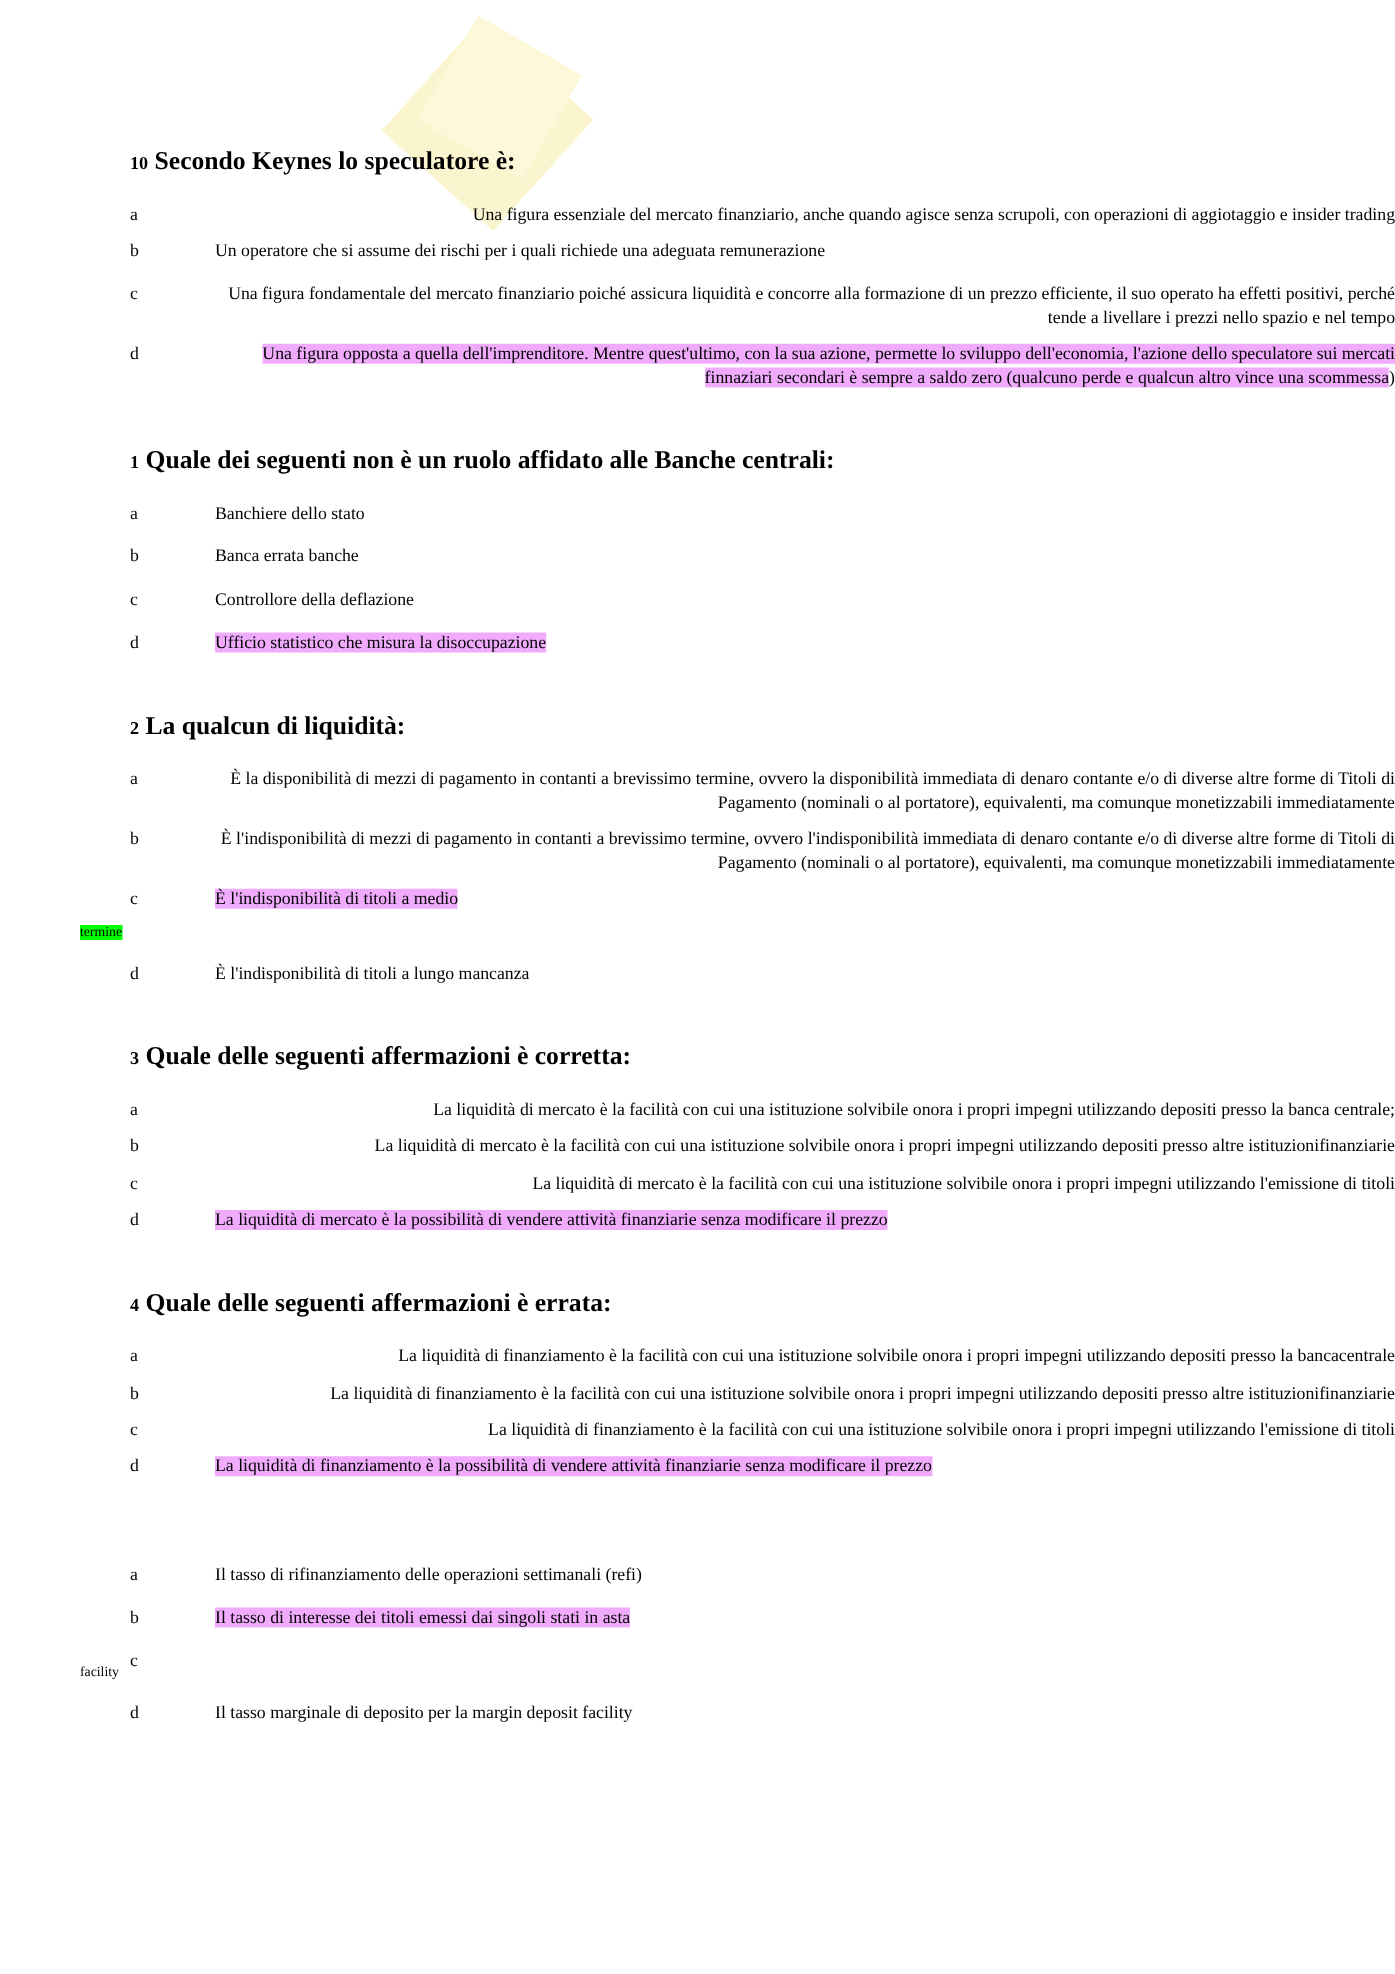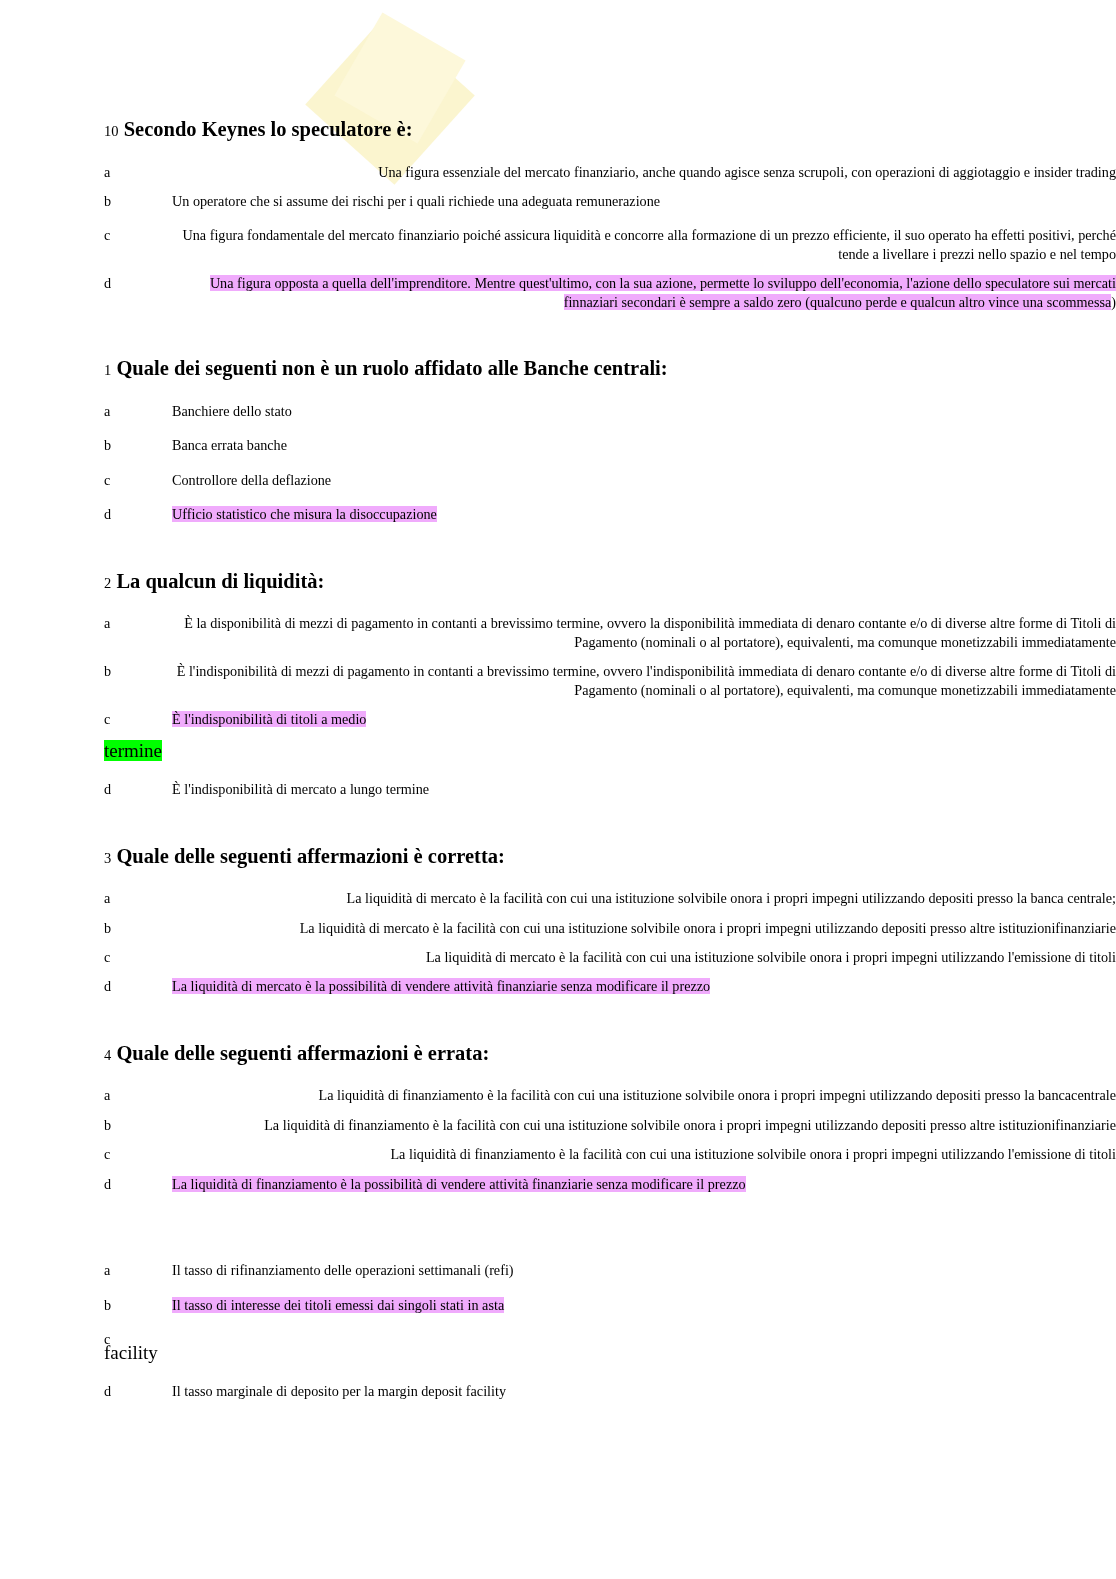--- a/index.html
+++ b/index.html
@@ -89,21 +89,21 @@
     font-weight: bold;
     font-size: 20.5px;
     line-height: 1.1;
     color: #000;
     margin: 0;
     padding: 0 0 0 104px;
     white-space: nowrap;
   }
   .q-num {
     font-size: 14.5px;
-    font-weight: normal;
+    font-weight: bold;
     letter-spacing: 0;
     text-align: right;
   }
 
   .opt {
     position: relative;
     font-size: 14.2px;
     line-height: 1.30;
     padding: 0 0 0 104px;
     margin: 0;
@@ -124,22 +124,22 @@
   
   .opt.wrap .opt-text {
     margin-left: 0;
     text-indent: 68px;
     text-align: right;
   }
   .opt-text .hl {
     background: #f0abfc;
   }
   .orphan {
-    padding-left: 104px;
-    font-size: 19px;
+    padding-left: 64px;
+    font-size: 11px;
     line-height: 1.30;
   }
   .orphan .hl { background: #00ff00; }
 
   .sp-xs { height: 11px; }
   .sp-s  { height: 16px; }
   .sp-m  { height: 22px; }
   .sp-xl { height: 46px; }
 </style>
 </head>
@@ -219,21 +219,21 @@
         <div class="sp-xs"></div>
         <div class="opt">
           <span class="opt-letter">c</span>
           <span class="opt-text"><span class="hl">È l'indisponibilità di titoli a medio</span></span>
         </div>
         <div class="sp-xs"></div>
         <div class="orphan"><span class="hl">termine</span></div>
         <div class="sp-s"></div>
         <div class="opt">
           <span class="opt-letter">d</span>
-          <span class="opt-text"><span>È l'indisponibilità di mercato a lungo termine</span></span>
+          <span class="opt-text"><span>È l'indisponibilità di titoli a lungo mancanza</span></span>
         </div>
       </div>
       <div class="sp-xl"></div>
       <div class="q-block">
         <div class="q-heading"><span class="q-num">3</span> <span>Quale delle seguenti affermazioni è corretta:</span></div>
         <div class="sp-m"></div>
         <div class="opt wrap">
           <span class="opt-letter">a</span>
           <span class="opt-text"><span>La liquidità di mercato è la facilità con cui una istituzione solvibile onora i propri impegni utilizzando depositi presso la banca centrale;</span></span>
         </div>

